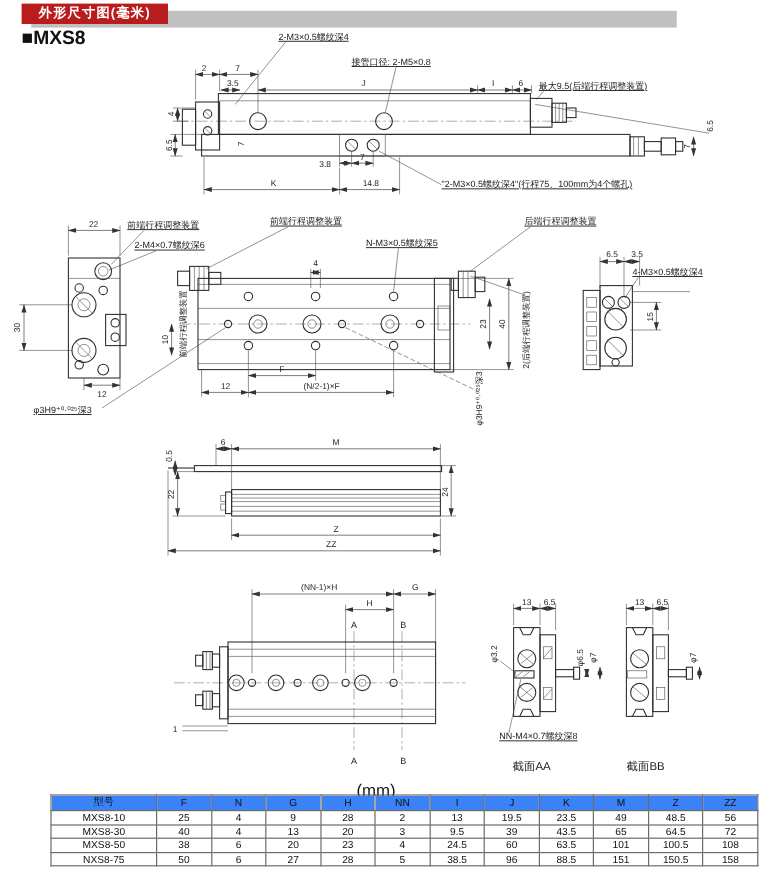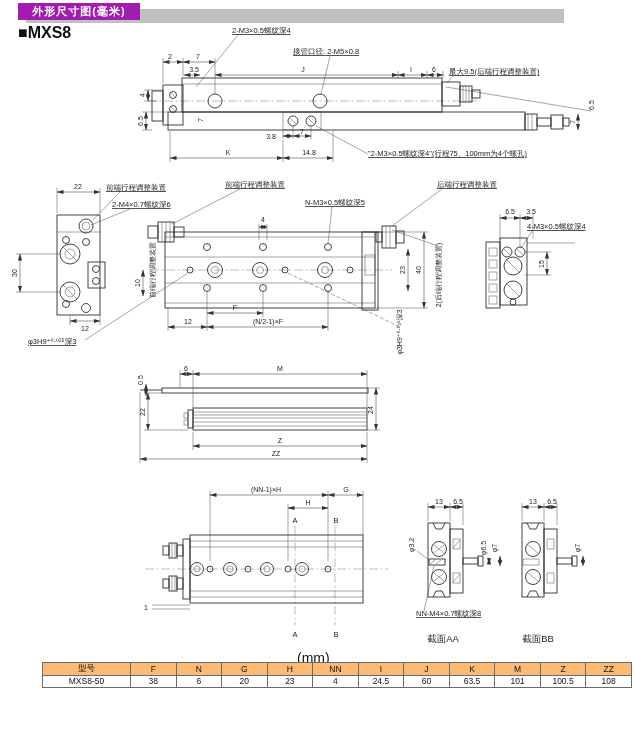--- a/index.html
+++ b/index.html
@@ -9,26 +9,26 @@
   svg text{font-family:"Liberation Sans","DejaVu Sans",sans-serif;fill:#1b1b1b}
   .t{font-size:7px}
   .t8{font-size:7.5px}
   .lbl{font-size:7.5px;text-decoration:underline}
   .cap{font-size:9.5px}
   .ln{stroke:#2e2e2e;stroke-width:0.9;fill:none}
   .tn{stroke:#4a4a4a;stroke-width:0.5;fill:none}
   .dw{stroke:#3a3a3a;stroke-width:0.55;fill:none;marker-start:url(#ar);marker-end:url(#ar)}
   .cl{stroke:#787878;stroke-width:0.5;fill:none;stroke-dasharray:9 2.5 2 2.5}
   #titleShadow{left:26px;top:9px;width:538px;height:14px;background:#c0c0c0}
-  #titleBox{left:18px;top:3px;width:122px;height:17px;background:#a21caf;color:#fff;font-size:11px;font-weight:bold;text-align:center;line-height:17px;letter-spacing:1px}
+  #titleBox{left:18px;top:3px;width:122px;height:17px;background:#b91c1c;color:#fff;font-size:11px;font-weight:bold;text-align:center;line-height:17px;letter-spacing:1px}
   #modelLine{left:18px;top:24px;font-size:16px;font-weight:bold;color:#111}
   #mmNote{left:297px;top:650px;font-size:14px;color:#111}
   table{position:absolute;left:42px;top:662px;width:590px;border-collapse:collapse;table-layout:fixed}
   th,td{border:0.8px solid #6b6b6b;font-size:8.5px;text-align:center;height:11.6px;padding:0;font-weight:normal;color:#111;overflow:hidden;white-space:nowrap}
-  thead th{background:#fdba74}
+  thead th{background:#3b82f6}
 </style>
 </head>
 <body>
 
 <div class="abs" id="titleShadow"></div>
 <div class="abs" id="titleBox">外形尺寸图(毫米)</div>
 <div class="abs" id="modelLine">■MXS8</div>
 
 <svg style="top:25px" width="634" height="155" viewBox="0 0 634 155">
   <defs>
@@ -442,27 +442,69 @@
         <th>I</th>
         <th>J</th>
         <th>K</th>
         <th>M</th>
         <th>Z</th>
         <th>ZZ</th>
       </tr>
     </thead>
   <tbody>
       <tr>
+        <td>MXS8-10</td>
+        <td>25</td>
+        <td>4</td>
+        <td>9</td>
+        <td>28</td>
+        <td>2</td>
+        <td>13</td>
+        <td>19.5</td>
+        <td>23.5</td>
+        <td>49</td>
+        <td>48.5</td>
+        <td>56</td>
+      </tr>
+      <tr>
+        <td>MXS8-30</td>
+        <td>40</td>
+        <td>4</td>
+        <td>13</td>
+        <td>20</td>
+        <td>3</td>
+        <td>9.5</td>
+        <td>39</td>
+        <td>43.5</td>
+        <td>65</td>
+        <td>64.5</td>
+        <td>72</td>
+      </tr>
+      <tr>
         <td>MXS8-50</td>
         <td>38</td>
         <td>6</td>
         <td>20</td>
         <td>23</td>
         <td>4</td>
         <td>24.5</td>
         <td>60</td>
         <td>63.5</td>
         <td>101</td>
         <td>100.5</td>
         <td>108</td>
       </tr>
+      <tr>
+        <td>NXS8-75</td>
+        <td>50</td>
+        <td>6</td>
+        <td>27</td>
+        <td>28</td>
+        <td>5</td>
+        <td>38.5</td>
+        <td>96</td>
+        <td>88.5</td>
+        <td>151</td>
+        <td>150.5</td>
+        <td>158</td>
+      </tr>
     </tbody>
 </table>
 
 </body></html>

